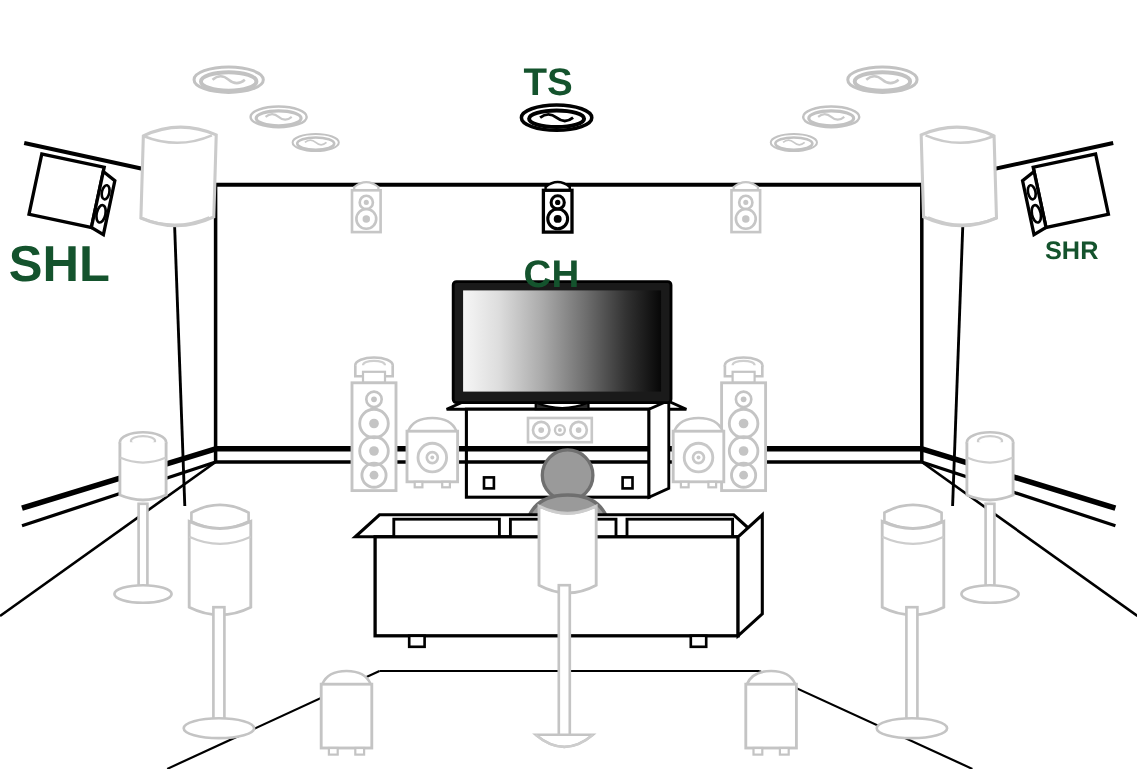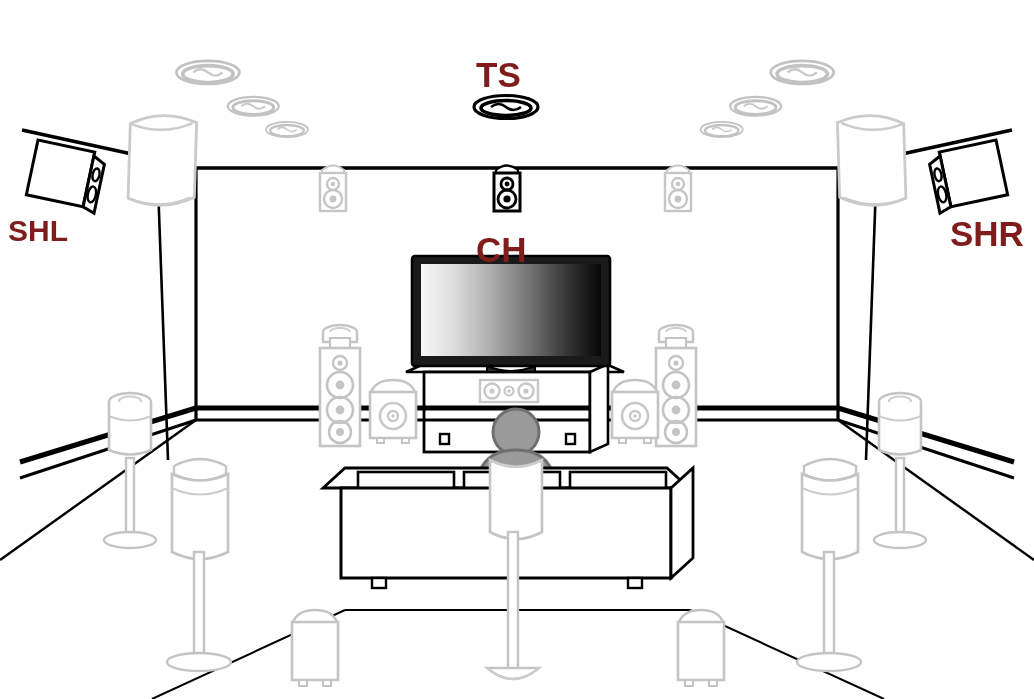--- a/index.html
+++ b/index.html
@@ -1,22 +1,22 @@
 <!DOCTYPE html>
 <html><head>
 <meta charset="utf-8">
 <title>Home Theater Speaker Layout</title>
 <style>
   html,body{margin:0;padding:0;background:#fff;}
   body{font-family:"Liberation Sans",sans-serif;}
   #stage{position:relative;width:1034px;height:699px;background:#ffffff;overflow:hidden;}
   #stage svg{position:absolute;left:0;top:0;}
-  .lbl{position:absolute;font-family:"Liberation Sans",sans-serif;font-weight:bold;color:#7f1d1d;white-space:nowrap;line-height:1;}
-  #label-shl{left:8px;top:216px;font-size:30px;letter-spacing:0px;}
-  #label-shr{left:950px;top:216px;font-size:35px;letter-spacing:0px;}
+  .lbl{position:absolute;font-family:"Liberation Sans",sans-serif;font-weight:bold;color:#14532d;white-space:nowrap;line-height:1;}
+  #label-shl{left:8px;top:216px;font-size:46px;letter-spacing:0px;}
+  #label-shr{left:950px;top:216px;font-size:23px;letter-spacing:0px;}
   #label-ts{left:476px;top:57px;font-size:35px;}
   #label-ch{left:476px;top:232px;font-size:35px;}
 </style>
 </head>
 <body>
 
 <div id="stage">
 
   <svg width="1034" height="699" viewBox="0 0 1034 699">
     <defs>

